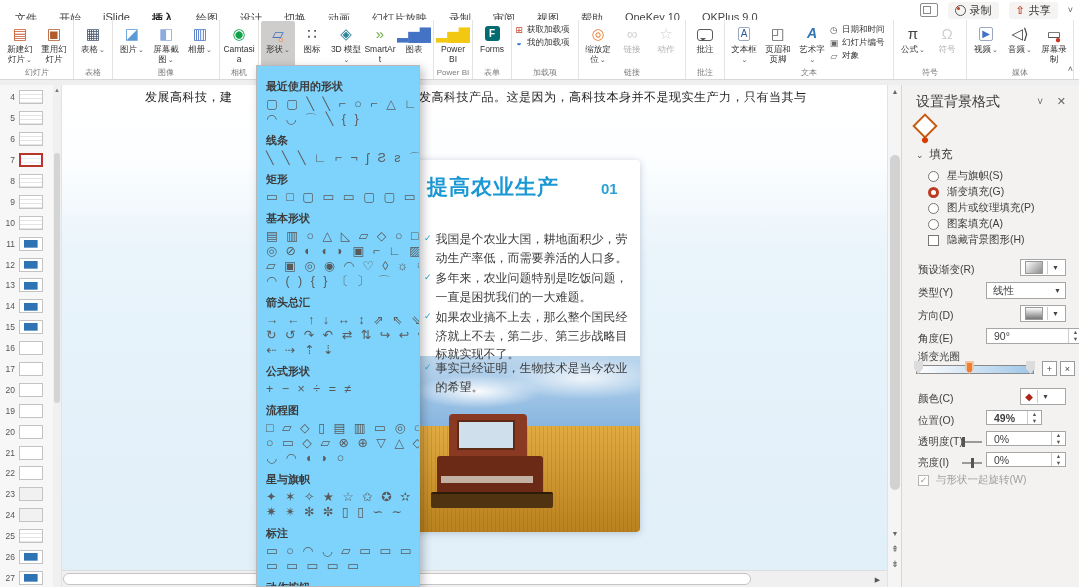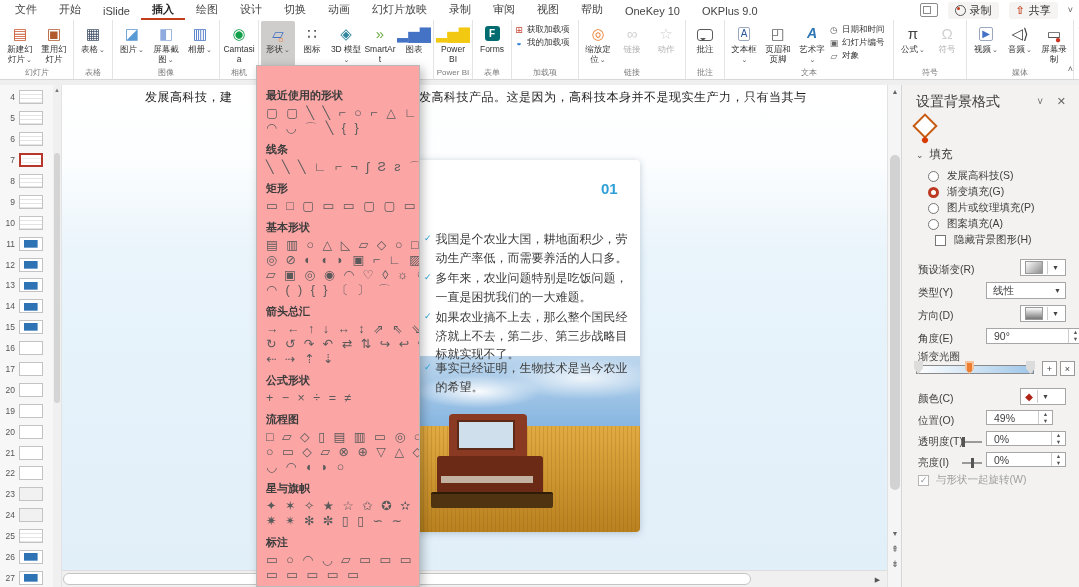--- a/index.html
+++ b/index.html
@@ -1,20 +1,20 @@
 <!DOCTYPE html>
 <html><head>
 <meta charset="utf-8">
 <style>
   html,body{margin:0;padding:0;background:#666;}
   #app{position:relative;width:1079px;height:587px;background:#fff;overflow:hidden;
        font-family:"Liberation Sans","DejaVu Sans",sans-serif;-webkit-font-smoothing:antialiased;cursor:default;}
   
   .titlebar{position:absolute;left:0;top:0;width:1079px;height:20px;background:#fff;border-bottom:1px solid #ececec;}
-  .tabstrip{position:absolute;left:4px;top:0;height:20px;display:flex;align-items:flex-end;}
+  .tabstrip{position:absolute;left:4px;top:9px;height:20px;display:flex;align-items:flex-start;text-decoration:underline;}
   .tab{font-size:11px;color:#444;padding:2px 11px 3px;white-space:nowrap;}
   .tab.active{color:#262626;font-weight:bold;border-bottom:2px solid #c43e1c;padding-bottom:1px;}
   .tb-right{position:absolute;right:6px;top:1px;height:18px;display:flex;align-items:center;gap:10px;}
   .winbtn{width:16px;height:12px;border:1px solid #8a8a8a;border-radius:2px;position:relative;}
   .winbtn:after{content:"";position:absolute;left:2px;top:2px;width:6px;height:6px;border:1px solid #8a8a8a;}
   .recbtn,.sharebtn{display:flex;align-items:center;gap:4px;font-size:11px;color:#333;background:#f5f4f3;border-radius:3px;padding:1px 7px;}
   .recdot{width:9px;height:9px;border:1.5px solid #555;border-radius:50%;position:relative;}
   .recdot:after{content:"";position:absolute;left:1.5px;top:1.5px;width:3px;height:3px;border-radius:50%;background:#c43e1c;}
   .shareic{color:#c43e1c;font-size:11px;font-weight:bold;line-height:10px;}
   .sharecaret{font-size:9px;color:#555;}
@@ -82,22 +82,22 @@
   .harv .reel{position:absolute;left:0;top:78px;width:122px;height:14px;background:#503311;
        border-top:2px solid #2e1c08;border-radius:2px;}
   
   .vscroll{position:absolute;left:887px;top:85px;width:14px;height:502px;background:#f5f5f5;border-left:1px solid #e2e2e2;box-sizing:border-box;}
   .vs-el{position:absolute;left:0;width:14px;height:13px;text-align:center;font-size:7px;color:#666;line-height:13px;}
   .vsthumb{position:absolute;left:2px;top:70px;width:10px;height:335px;background:#d2d2d2;border-radius:5px;}
   .hscroll{position:absolute;left:62px;top:570px;width:825px;height:17px;background:#f0f0f0;border-top:1px solid #ddd;box-sizing:border-box;}
   .hthumb{position:absolute;left:1px;top:2px;width:688px;height:12px;background:#fff;border:1px solid #c5c5c5;border-radius:6px;box-sizing:border-box;}
   .harrow{position:absolute;right:3px;top:2px;width:13px;height:13px;font-size:7px;color:#555;text-align:center;line-height:13px;}
   
-  .menu{position:absolute;left:256px;top:65px;width:164px;height:522px;background:#fca5a5;border:1px solid #b9b9b9;
-        box-shadow:3px 3px 9px rgba(0,0,0,.25);padding:15px 0 0 9px;box-sizing:border-box;overflow:hidden;z-index:50;}
+  .menu{position:absolute;left:256px;top:65px;width:164px;height:522px;background:#7dd3fc;border:1px solid #b9b9b9;
+        box-shadow:3px 3px 9px rgba(0,0,0,.25);padding:6px 0 0 9px;box-sizing:border-box;overflow:hidden;z-index:50;}
   .msec-h{font-size:11px;font-weight:bold;color:#3c3c3c;margin:7px 0 3px;}
   .mrow{font-size:12.5px;letter-spacing:2.5px;color:#5a5a5a;line-height:14px;margin:1px 0;white-space:nowrap;}
   
   .panel{position:absolute;left:901px;top:85px;width:178px;height:502px;background:#f3f2f1;border-left:1px solid #d6d6d6;box-sizing:border-box;font-size:10.5px;color:#3e3e3e;}
   .p-title{position:absolute;left:14px;top:8px;font-size:14px;color:#404040;}
   .p-collapse{position:absolute;right:36px;top:11px;font-size:10px;color:#666;}
   .p-close{position:absolute;right:13px;top:10px;font-size:11px;color:#666;}
   .bucket{position:absolute;left:14px;top:32px;width:14px;height:14px;border:2px solid #c55a11;background:#fff;transform:rotate(45deg);}
   .bucket:after{content:"";position:absolute;right:-6px;bottom:-6px;width:6px;height:6px;background:#d83b01;border-radius:50%;}
   .p-fill-h{position:absolute;left:14px;top:62px;font-size:11.5px;color:#333;}
@@ -527,20 +527,21 @@
   <div class="thumbscroll">
     <div class="tsarrow">▲</div>
     <div class="tsthumb"></div>
   </div>
 
   <div class="canvas">
     <div class="para" style="left:83px;top:4px;">发展高科技，建</div>
     <div class="para" style="left:357px;top:4px;">发高科技产品。这是因为，高科技本身并不是现实生产力，只有当其与</div>
 
     <div class="card">
+      <div class="card-title">提高农业生产</div>
       <div class="card-num">01</div>
       <div class="img">
         <div class="sky"></div>
         <div class="field"></div>
         <div class="harv">
           <div class="cab"></div>
             <div class="win"></div>
             <div class="body"></div>
           <div class="stripe"></div>
             <div class="reel"></div>
@@ -582,35 +583,35 @@
 
   <div class="panel">
     <div class="p-title">设置背景格式</div>
     <div class="p-collapse">˅</div>
     <div class="p-close">✕</div>
     <div class="bucket"></div>
     <div class="p-fill-h"><span class="chev">⌄</span><span>填充</span></div>
     <div>
         <div class="porow" style="top: 84px;">
           <div class="radio"></div>
-          <div class="polab">发展高科技(S)</div>
+          <div class="polab">星与旗帜(S)</div>
         </div>
         <div class="porow" style="top: 100px;">
           <div class="radio sel"></div>
           <div class="polab">渐变填充(G)</div>
         </div>
         <div class="porow" style="top: 116px;">
           <div class="radio"></div>
           <div class="polab">图片或纹理填充(P)</div>
         </div>
         <div class="porow" style="top: 132px;">
           <div class="radio"></div>
           <div class="polab">图案填充(A)</div>
         </div>
-        <div class="porow" style="top: 148px; margin-left: 7px;">
+        <div class="porow" style="top: 148px;">
           <div class="checkbox"></div>
           <div class="polab">隐藏背景图形(H)</div>
         </div>
       </div>
 
     <div class="prow-label" style="top:178px;">预设渐变(R)</div>
     <div class="dd" style="left:118px;top:174px;width:46px;">
       <div class="sw"></div>
         <div class="ddsep"></div>
       <div class="ddcar">▼</div>
@@ -647,21 +648,21 @@
     <div class="gbtn" style="left:158px;">×</div>
 
     <div class="prow-label" style="top:307px;">颜色(C)</div>
     <div class="dd" style="left:118px;top:303px;width:46px;">
       <div style="width:16px;text-align:center;color:#b02418;font-size:10px;">◆</div>
       <div class="ddsep"></div>
       <div class="ddcar">▼</div>
     </div>
 
     <div class="prow-label" style="top:329px;">位置(O)</div>
-    <div class="spin" style="left:84px;top:325px;width:67px;height:15px;">
+    <div class="spin" style="left:84px;top:325px;width:56px;height:15px;font-weight:bold;">
       <div class="val">49%</div>
       <div class="arr">
           <div>▲</div>
           <div>▼</div>
         </div>
     </div>
 
     <div class="prow-label" style="top:350px;">透明度(T)</div>
     <div class="mini" style="left:60px;top:356px;">
         <div class="handle" style="left:0;"></div>

